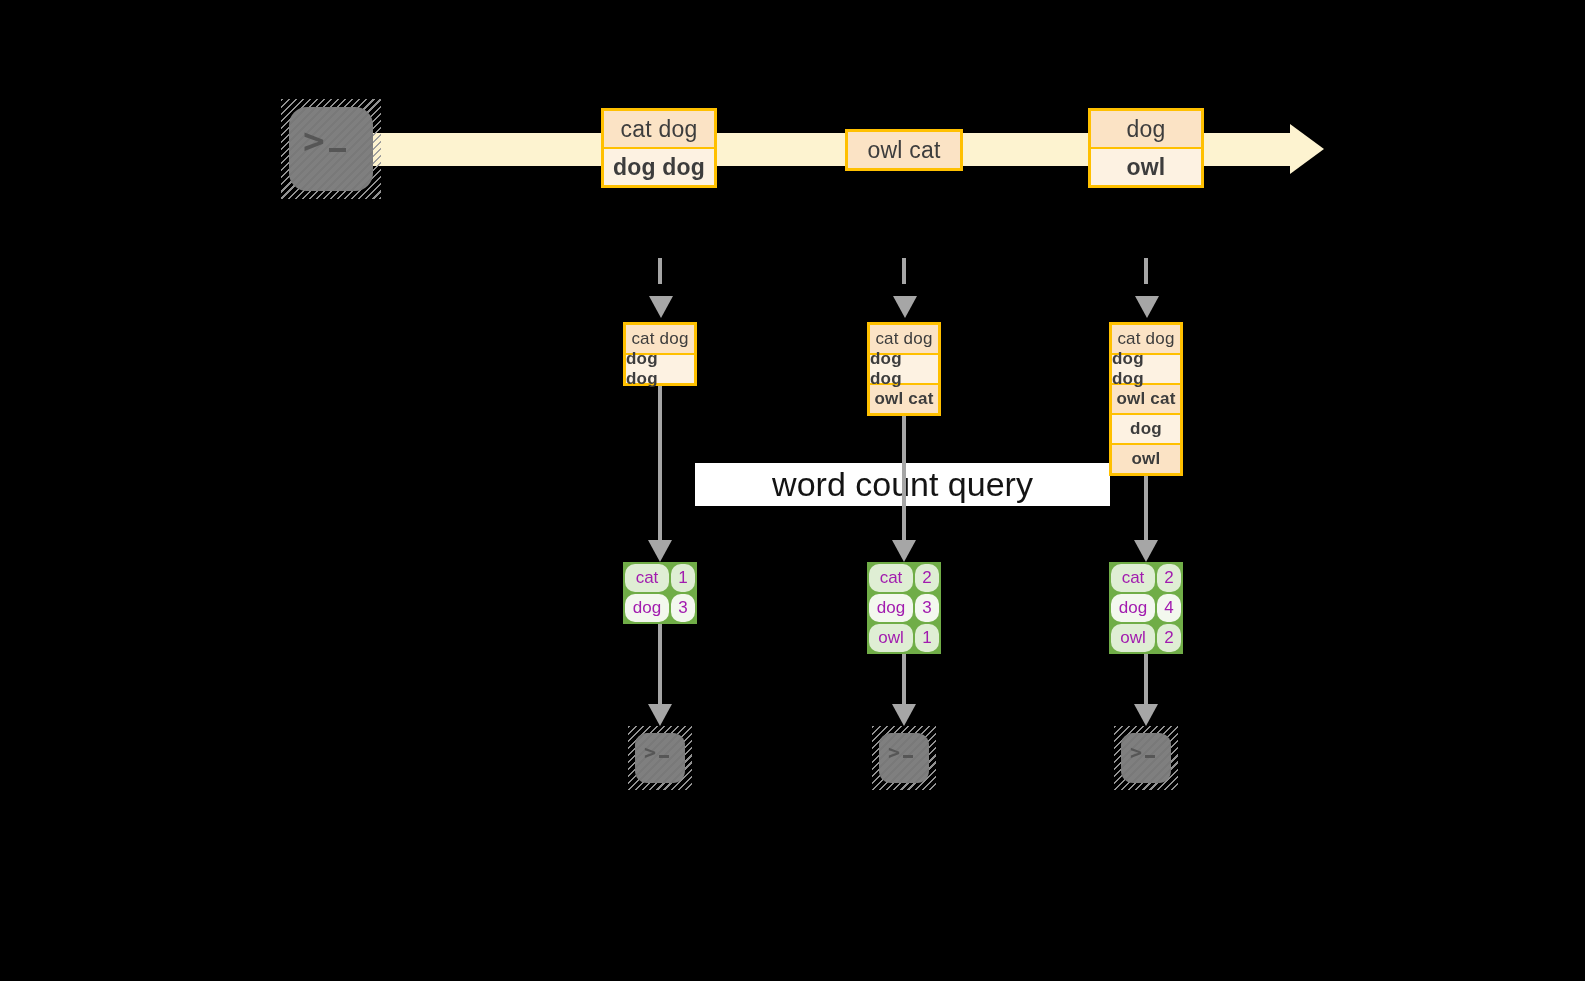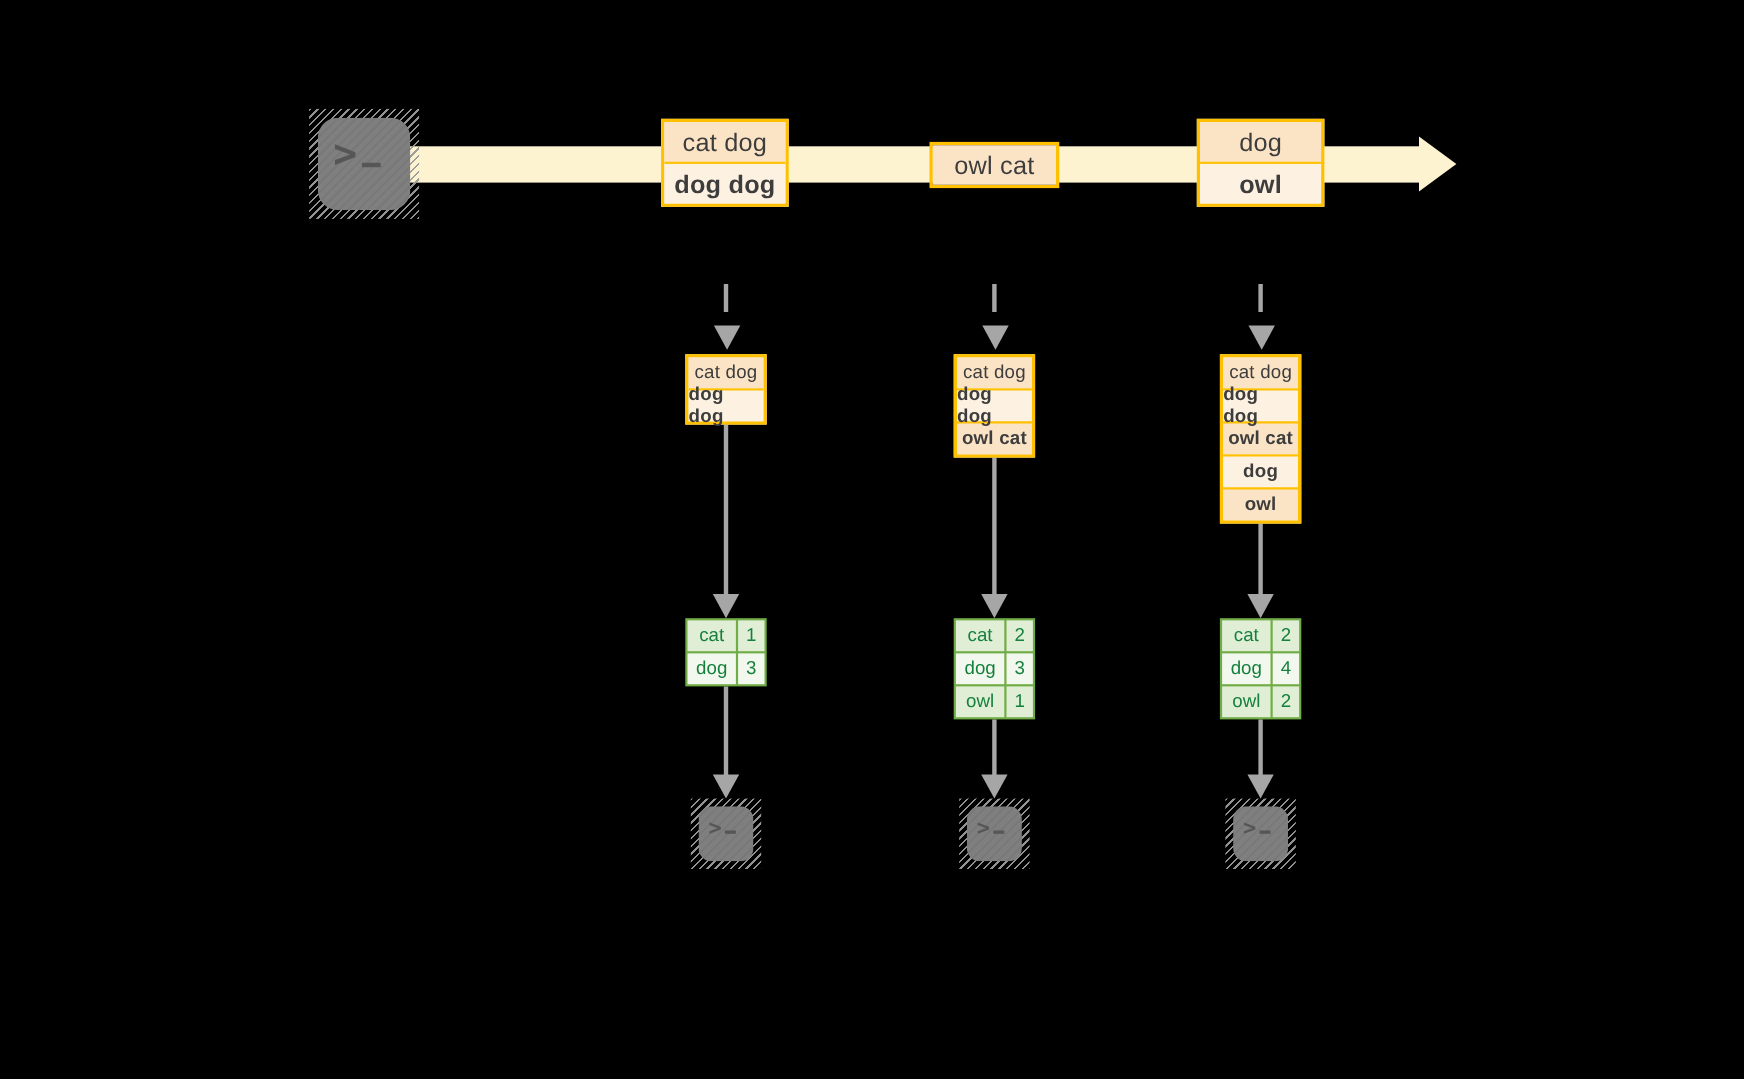--- a/index.html
+++ b/index.html
@@ -29,21 +29,21 @@
   .rd { background:#fbe3c5; }
   .rl { background:#fdf2e2; }
 
   
   .ctable {
     background:#70ad47; padding:2px; box-sizing:border-box; z-index:3;
     display:grid; grid-template-columns:44px 24px; gap:2px; width:74px;
   }
   .ctable .cell {
     height:28px; display:flex; align-items:center; justify-content:center;
-    font-size:17px; color:#15803d;
+    font-size:17px; color:#a21caf;border-radius:10px;
   }
   .cd { background:#dfeed4; }
   .cl { background:#f3f8ee; }
 
   
   .vline { width:4px; background:#a6a6a6; z-index:2; }
   .vdash {
     width:4px; z-index:2;
     background:repeating-linear-gradient(to bottom,#a6a6a6 0 26px,transparent 26px 40px);
   }
@@ -127,20 +127,23 @@
     <div class="row rd">owl cat</div>
   </div>
   <div class="abs obox sbox" style="left:1109px; top:322px; width:74px;">
     <div class="row rd">cat dog</div>
     <div class="row rl">dog dog</div>
     <div class="row rd">owl cat</div>
     <div class="row rl">dog</div>
     <div class="row rd">owl</div>
   </div>
 
+  <div class="abs qlabel" style="left:695px; top:463px; width:415px; height:43px;">
+    <span>word count query</span>
+  </div>
 
   <div class="abs vline" style="left:658px; top:386px; height:154px;"></div>
   <div class="abs ahead" style="left:648px; top:540px;"></div>
   <div class="abs vline" style="left:902px; top:416px; height:124px;"></div>
   <div class="abs ahead" style="left:892px; top:540px;"></div>
   <div class="abs vline" style="left:1144px; top:476px; height:64px;"></div>
   <div class="abs ahead" style="left:1134px; top:540px;"></div>
 
   <div class="abs ctable" style="left:623px; top:562px;">
     <div class="cell cd">cat</div>

